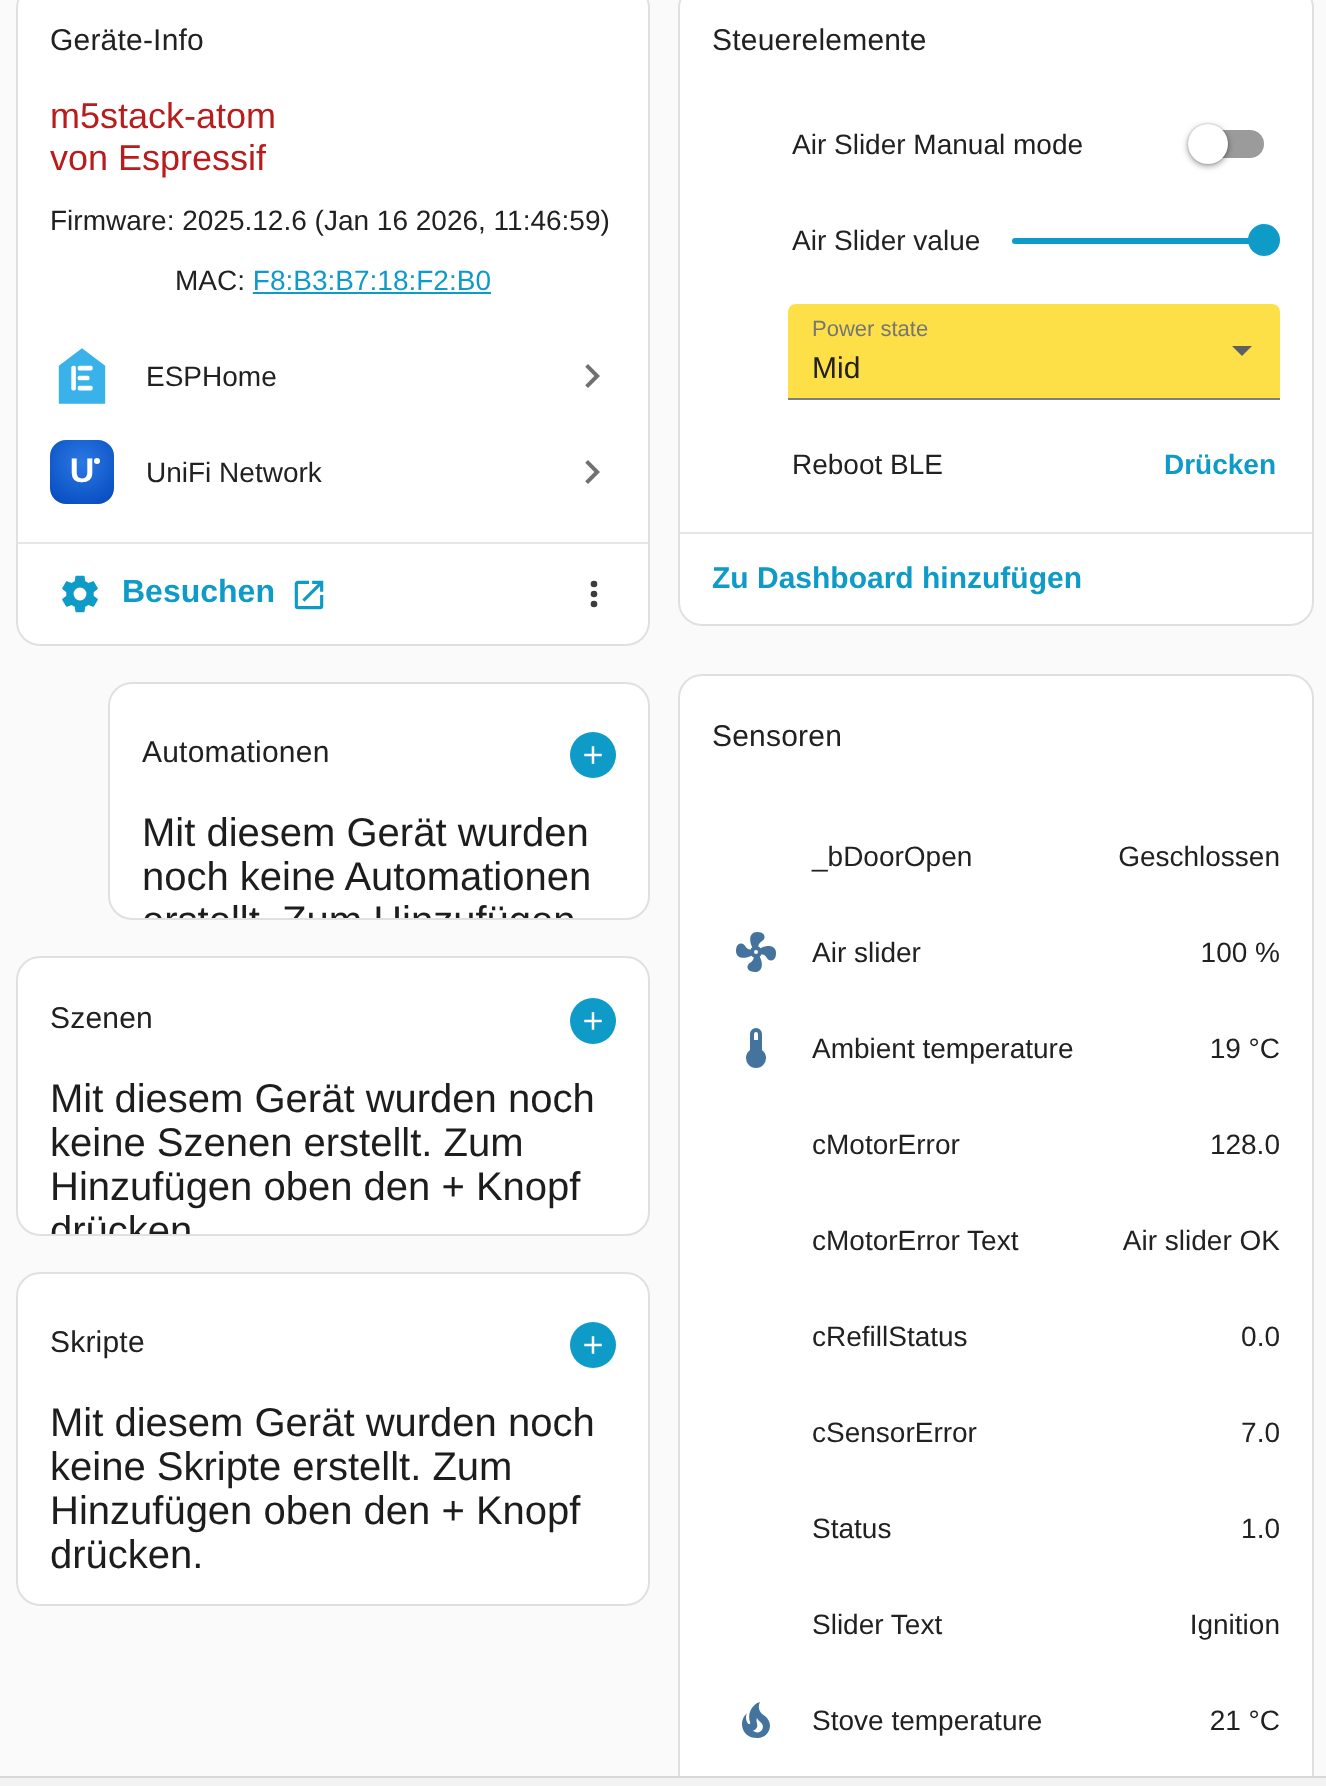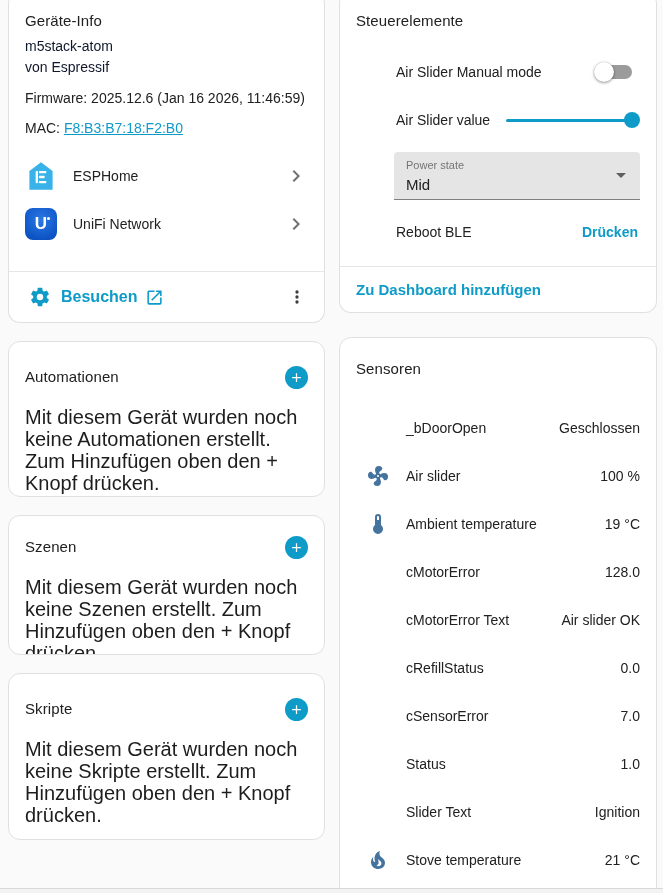--- a/index.html
+++ b/index.html
@@ -18,23 +18,23 @@
     background:#fff; border:1px solid #e0e0e0; border-radius:12px;
     overflow:hidden;
   }
   .card.clipped-top { margin-top:-8px; border-top:none; }
 
   h1.card-title { font-size:15px; font-weight:400; margin:0; line-height:30px; color:#212121; letter-spacing:.1px; }
 
   
   .device-card { height:331px; display:flex; flex-direction:column; }
   .device-card .inner { padding:14px 16px 0; flex:1; }
-  .dev-secondary { color:#0f172a; font-size:14px; line-height:21px; margin-top:0; }
+  .dev-secondary { color:#b91c1c; font-size:18px; line-height:21px; margin-top:12px; }
   .dev-firmware { font-size:14px; line-height:20px; margin-top:10px; }
-  .dev-mac { font-size:14px; line-height:20px; margin-top:10px; }
+  .dev-mac { font-size:14px; line-height:20px; margin-top:10px;text-align:center; }
   a.mac-link { color:var(--accent); text-decoration:underline; cursor:pointer; }
 
   .integration-row { display:flex; align-items:center; height:48px; cursor:pointer; }
   .integrations { margin-top:14px; }
   .int-icon { width:32px; height:32px; flex:0 0 32px; margin-right:16px; position:relative; }
   .int-label { font-size:14px; flex:1; }
   .chevron { width:24px; height:24px; color:#707070; }
 
   .divider { height:1px; background:#e6e6e6; margin-top:12px; }
   .divider.flush { margin-top:0; }
@@ -61,37 +61,37 @@
   .toggle .knob { position:absolute; left:0; top:0; width:20px; height:20px; border-radius:50%; background:#fff;
                   box-shadow:0 1px 3px rgba(0,0,0,.4), 0 0 1px rgba(0,0,0,.25); }
 
   
   .slider { flex:1; margin-left:16px; position:relative; height:16px; cursor:pointer; }
   .slider .track { position:absolute; left:0; right:2px; top:6.5px; height:3px; background:var(--accent); border-radius:2px; }
   .slider .thumb { position:absolute; right:0; top:0; width:16px; height:16px; border-radius:50%; background:var(--accent); }
 
   
   .select-box {
-    margin:8px 0 0 38px; height:48px; background:#e5e5e5;
+    margin:8px 0 0 38px; height:48px; background:#fde047;
     border-radius:4px 4px 0 0; border-bottom:1px solid #7f7f7f;
     padding:7px 12px 0 12px; position:relative; cursor:pointer;
   }
   .select-label { font-size:11px; color:#757575; line-height:13px; }
   .select-value { font-size:15px; color:#212121; line-height:22px; margin-top:2px; }
   .select-caret { position:absolute; right:14px; top:21px; width:0; height:0;
     border-left:5px solid transparent; border-right:5px solid transparent; border-top:5px solid #5f5f5f; }
 
   .press-btn { margin-left:auto; color:var(--accent); font-weight:700; font-size:14px; cursor:pointer; background:none; border:none; padding:6px 2px; font-family:inherit; }
   .ctl-reboot { margin-top:8px; }
 
   .card-footer-link { height:45px; display:flex; align-items:center; padding:0 16px; color:var(--accent); font-weight:700; font-size:15px; cursor:pointer; }
 
   
   .empty-card { margin-top:18px; padding:20px 16px 0 16px; }
-  .empty-card.h-auto1 { height:156px; }
+  .empty-card.h-auto1 { height:119px;margin-left:46px; }
   .empty-card.h-auto2 { height:140px; padding-top:16px; }
   .empty-card.h-auto3 { height:167px; }
   .empty-head { display:flex; align-items:center; }
   .plus-btn { margin-left:auto; width:23px; height:23px; border-radius:50%; background:var(--accent);
     display:flex; align-items:center; justify-content:center; cursor:pointer; border:none; padding:0; }
   .plus-btn svg { width:15px; height:15px; fill:#fff; }
   .empty-text { font-size:20px; line-height:22px; margin-top:14px; color:#1d1d1d; }
 
   
   .sensors-card { margin-top:24px; height:600px; padding:16px 16px 0; }

